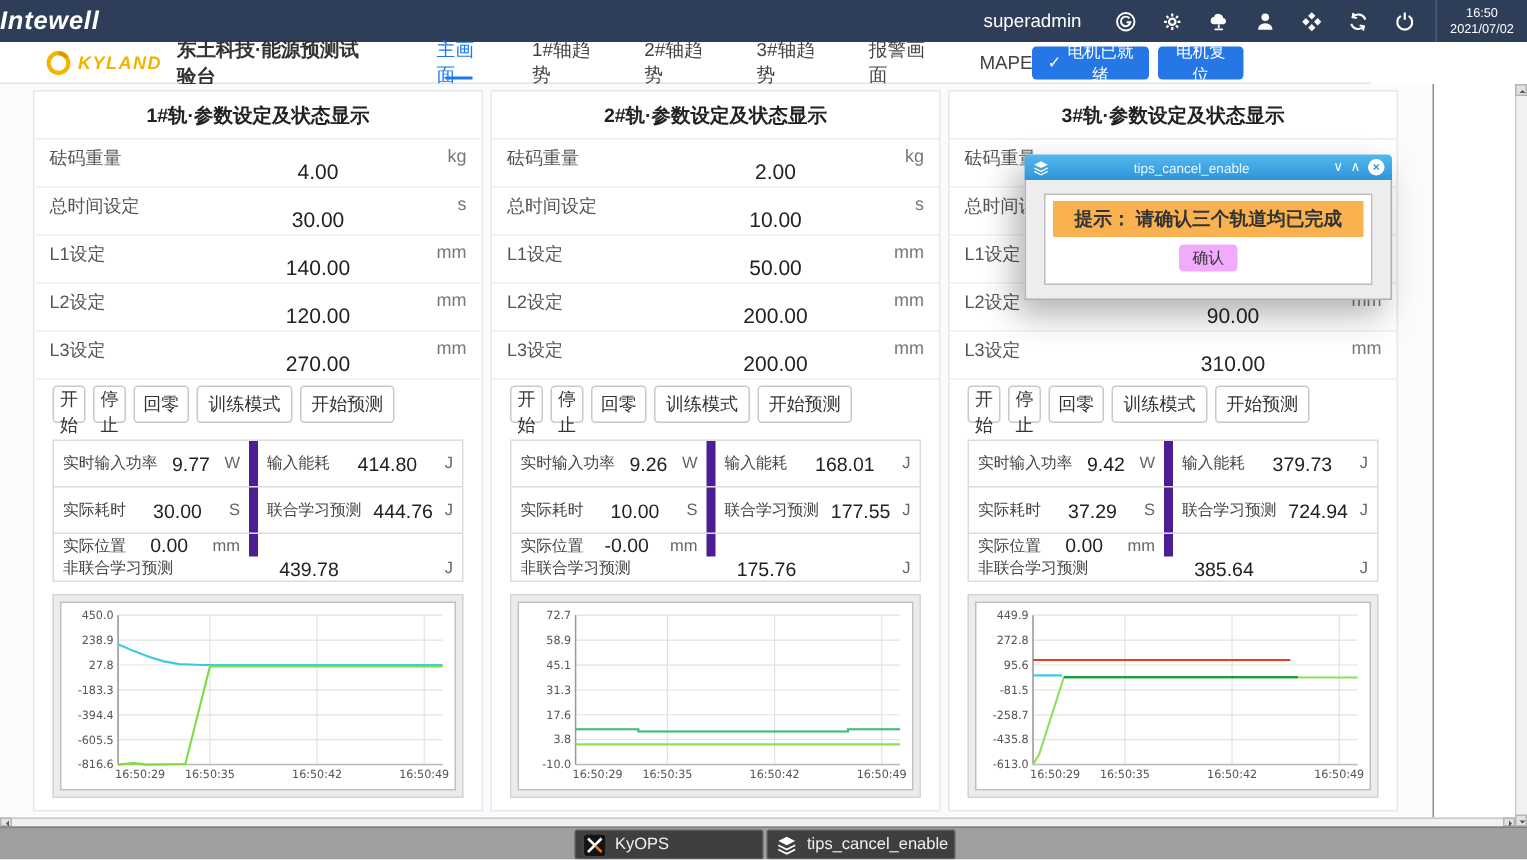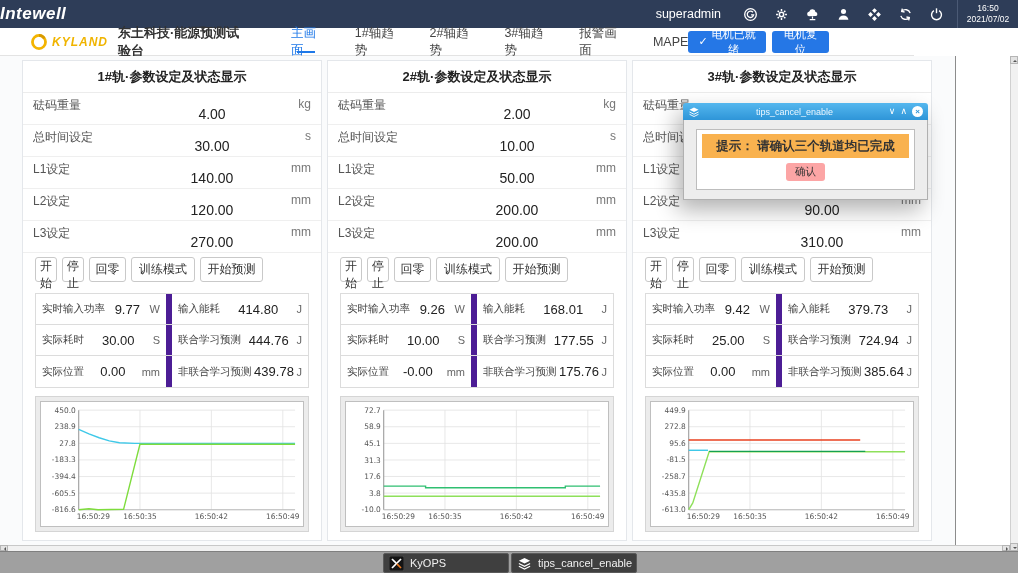--- a/index.html
+++ b/index.html
@@ -46,21 +46,21 @@
   .param-row{position:relative;height:32px;border-bottom:1px solid #efefef;}
   .p-label{position:absolute;left:10px;top:4px;font-size:12px;color:#555;}
   .p-unit{position:absolute;right:10px;top:4px;font-size:12px;color:#777;}
   .p-value{position:absolute;left:120px;right:40px;bottom:2px;text-align:center;font-size:14px;color:#222;cursor:text;}
   .btn-row{display:flex;gap:5px;padding:4px 12px;height:32px;align-items:center;}
   .hbtn{background:#fff;border:1px solid #c9c9c9;border-radius:3px;height:25px;font-size:12px;color:#333;
         cursor:pointer;padding:0;font-family:inherit;}
   .w44{width:22px;} .w36{width:37px;} .w63{width:64px;} .w62{width:63px;}
   .status-table{margin:8px 12px 0;border:1px solid #dcdcdc;}
   .st-row{display:flex;border-bottom:1px solid #dcdcdc;height:31px;}
-  .st-row:last-child{border-bottom:none;}
+  .st-row:last-child{border-bottom:none;flex-direction:column;}
   .cell{display:flex;align-items:center;padding:0 6px;}
   .cell.left{width:136px;border-right:6px solid #4c1d95;}
   .cell.right{flex:1;}
   .c-label{font-size:10.5px;color:#444;white-space:nowrap;}
   .c-value{flex:1;text-align:center;font-size:13px;color:#222;}
   .c-unit{font-size:11px;color:#666;}
   .chart-frame{margin:8px 12px 0;height:136px;background:#ececec;border:1px solid #d5d5d5;padding:4px;}
   .chart-box{height:100%;background:#fff;border:1px solid #bfbfbf;}
   .chart-box svg{display:block;width:100%;height:100%;}
   .chart-box text{font-family:"DejaVu Sans",sans-serif;}
@@ -74,21 +74,21 @@
   .dlg-icon svg{width:12px;height:12px;display:block;}
   .dlg-title{flex:1;text-align:center;font-size:9px;color:#eaf6ff;}
   .dlg-controls{display:flex;align-items:center;gap:5px;}
   .dlg-min,.dlg-max{color:#fff;font-size:9px;line-height:1;cursor:pointer;}
   .dlg-close{width:11px;height:11px;border-radius:50%;background:#fff;color:#2e95d8;font-size:8px;
              line-height:11px;text-align:center;cursor:pointer;font-weight:bold;}
   .dlg-body{height:80px;background:#ededed;border:1px solid #b0b0b0;border-top:none;padding:9px 12px;}
   .dlg-inner{height:100%;background:#fff;border:1px solid #bdbdbd;padding:4px 5px;}
   .dlg-banner{height:24px;line-height:24px;background:#f9b24f;text-align:center;font-size:12.5px;
               font-weight:bold;color:#333;}
-  .dlg-confirm{display:block;margin:5px auto 0;background:#fca5a5;border:none;border-radius:3px;
+  .dlg-confirm{display:block;margin:5px auto 0;background:#f0abfc;border:none;border-radius:3px;
                font-size:10.5px;color:#333;padding:2px 9px;cursor:pointer;font-family:Liberation Sans, sans-serif;}
 
   
   .hscroll{position:absolute;left:0;top:545px;width:1010px;height:6px;background:#f1f1f1;border-top:1px solid #c8c8c8;}
   .vscroll{position:absolute;left:1010px;top:56px;width:8px;height:495px;background:#f1f1f1;border-left:1px solid #d0d0d0;}
   .sb-btn{position:absolute;background:#e3e3e3;border:1px solid #b5b5b5;}
   .sb-h{width:8px;height:6px;top:-1px;} .sb-v{width:8px;height:8px;left:-1px;}
   .tri{position:absolute;width:0;height:0;border:2px solid transparent;}
 
   
@@ -453,21 +453,21 @@
             </div>
           <div class="cell right">
               <span class="c-label">输入能耗</span>
               <span class="c-value">379.73</span>
               <span class="c-unit">J</span>
             </div>
         </div>
         <div class="st-row">
           <div class="cell left">
               <span class="c-label">实际耗时</span>
-              <span class="c-value">25.00</span>
+              <span class="c-value">37.29</span>
               <span class="c-unit">S</span>
             </div>
           <div class="cell right">
               <span class="c-label">联合学习预测</span>
               <span class="c-value">724.94</span>
               <span class="c-unit">J</span>
             </div>
         </div>
         <div class="st-row">
           <div class="cell left">

